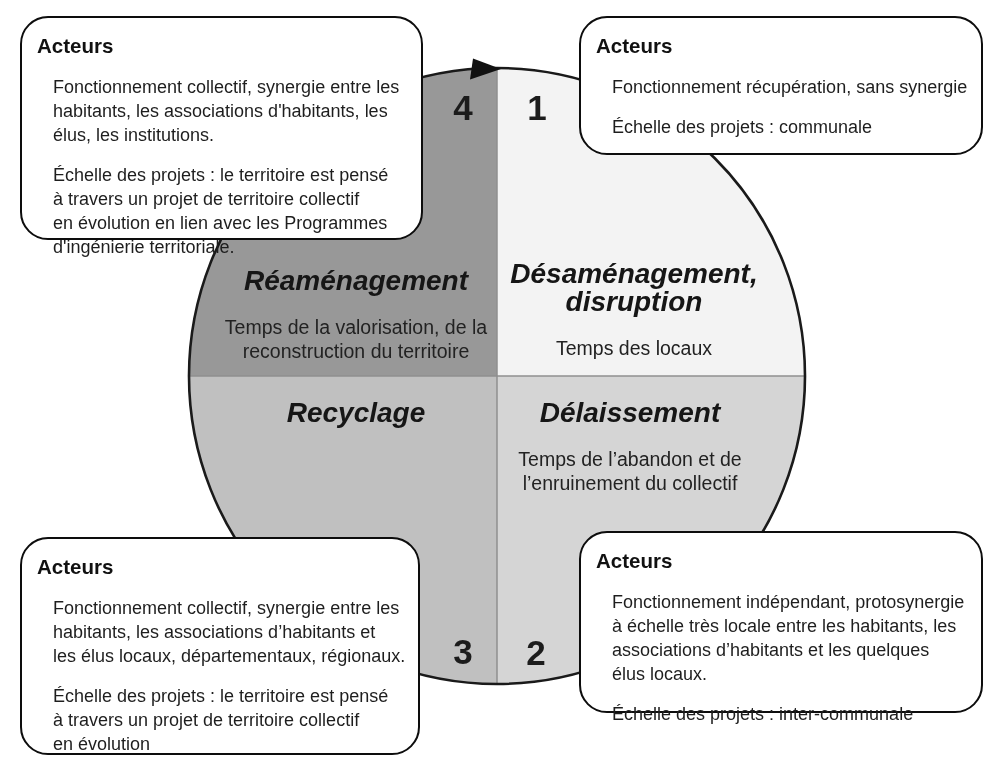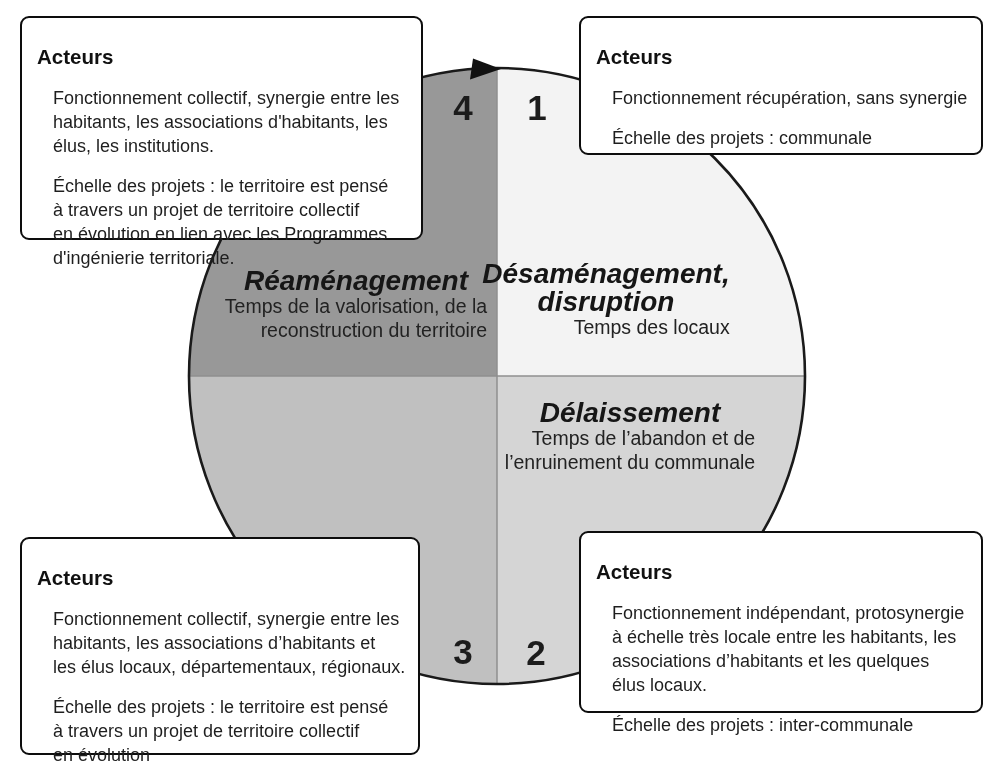--- a/index.html
+++ b/index.html
@@ -4,25 +4,25 @@
 <style>
   html,body{margin:0;padding:0;background:#ffffff;}
   #stage{
     position:relative;width:1000px;height:772px;background:#ffffff;
     font-family:"Liberation Sans","DejaVu Sans",sans-serif;color:#1a1a1a;
     overflow:hidden;
   }
   #circle-svg{position:absolute;left:0;top:0;z-index:1;}
   .qlabel{position:absolute;z-index:2;text-align:center;transform:translateX(-50%);}
   .qtitle{font-weight:bold;font-style:italic;font-size:28px;line-height:28px;white-space:pre;color:#161616;}
-  .qsub{font-size:19.5px;line-height:23.5px;margin-top:0;white-space:pre;color:#222;text-align:right;}
+  .qsub{font-size:19.5px;line-height:23.5px;margin-top:21px;white-space:pre;color:#222;}
   .qnum{position:absolute;z-index:2;transform:translateX(-50%);font-size:35px;font-weight:bold;line-height:1;color:#1c1c1c;}
   .callout{
     position:absolute;z-index:3;box-sizing:border-box;background:#ffffff;
-    border:2.2px solid #0d0d0d;border-radius:9px;padding:26px 14px 10px 15px;
+    border:2.2px solid #0d0d0d;border-radius:28px;padding:15px 14px 10px 15px;
   }
   .callout h3{margin:0 0 7px 0;font-size:20.5px;line-height:26px;font-weight:bold;color:#111;}
   .callout p{margin:16px;font-size:18px;line-height:24px;white-space:pre;color:#1e1e1e;}
   .callout p + p{margin-top:12px;}
 </style>
 </head>
 <body>
 
 <div id="stage">
 
@@ -40,31 +40,32 @@
   <div class="qnum" style="left:463px;top:90px;">4</div>
   <div class="qnum" style="left:537px;top:90px;">1</div>
   <div class="qnum" style="left:463px;top:634px;">3</div>
   <div class="qnum" style="left:536px;top:635px;">2</div>
 
   <div class="qlabel" style="left:356px;top:267px;">
     <div class="qtitle">Réaménagement</div>
     <div class="qsub">Temps de la valorisation, de la
 reconstruction du territoire</div>
   </div>
-  <div class="qlabel" style="left:606px;top:260px;">
+  <div class="qlabel" style="left:634px;top:260px;">
     <div class="qtitle">Désaménagement,
 disruption</div>
     <div class="qsub">Temps des locaux</div>
   </div>
   <div class="qlabel" style="left:356px;top:399px;">
+    <div class="qtitle">Recyclage</div>
   </div>
   <div class="qlabel" style="left:630px;top:399px;">
     <div class="qtitle">Délaissement</div>
     <div class="qsub">Temps de l’abandon et de
-l’enruinement du communale</div>
+l’enruinement du collectif</div>
   </div>
 
   <div class="callout" style="left:20px;top:16px;width:403px;height:224px;">
     <h3>Acteurs</h3>
     <p>Fonctionnement collectif, synergie entre les
 habitants, les associations d'habitants, les
 élus, les institutions.</p>
     <p>Échelle des projets : le territoire est pensé
 à travers un projet de territoire collectif
 en évolution en lien avec les Programmes

